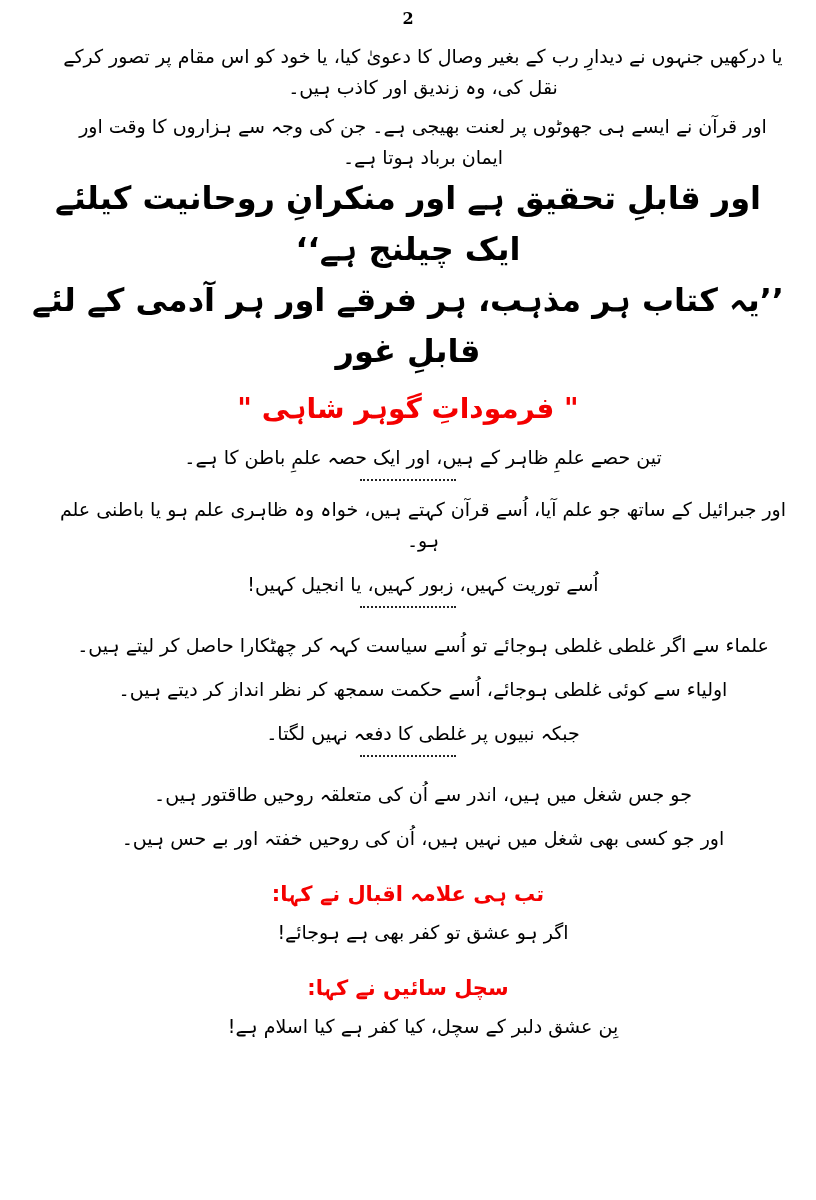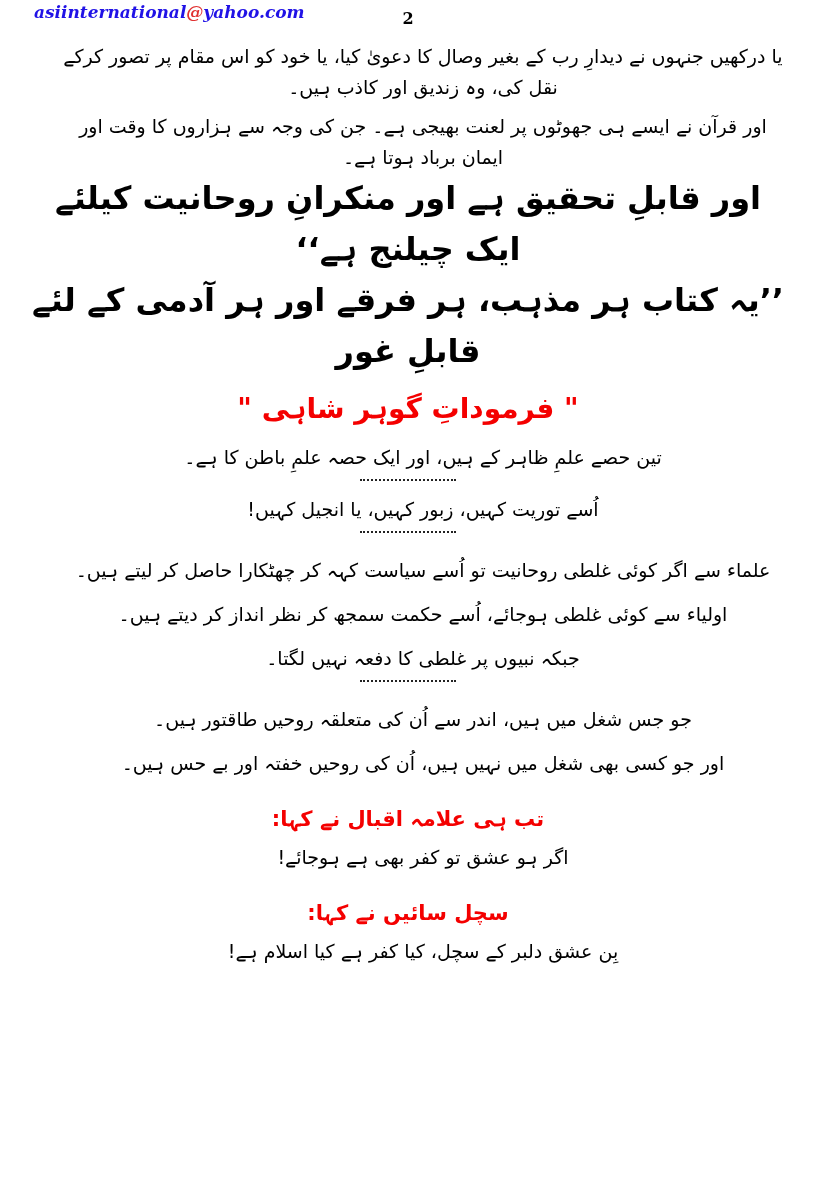--- a/index.html
+++ b/index.html
@@ -52,41 +52,41 @@
     width:96px;height:0;
     margin:6px auto 0;
     border-bottom:2px dotted #222;
   }
 </style>
 </head>
 <body>
 
 <div class="page">
 
-  <div class="header-email"><span>asiinternational</span><span class="at">@</span><span>yahoo.com</span></div>
 
   <div class="page-number">2</div>
 
   <div class="content">
 
     <div class="u mt-md">یا درکھیں جنہوں نے دیدارِ رب کے بغیر وصال کا دعویٰ کیا، یا خود کو اس مقام پر تصور کرکے نقل کی، وہ زندیق اور کاذب ہیں۔</div>
     <div class="u mt-sm">اور قرآن نے ایسے ہی جھوٹوں پر لعنت بھیجی ہے۔ جن کی وجہ سے ہزاروں کا وقت اور ایمان برباد ہوتا ہے۔</div>
 
     <div class="quote-heading">اور قابلِ تحقیق ہے اور منکرانِ روحانیت کیلئے ایک چیلنج ہے‘‘</div>
     <div class="quote-heading">’’یہ کتاب ہر مذہب، ہر فرقے اور ہر آدمی کے لئے قابلِ غور</div>
 
     <div class="red-title">" فرموداتِ گوہر شاہی "</div>
 
     <div class="u mt-md">تین حصے علمِ ظاہر کے ہیں، اور ایک حصہ علمِ باطن کا ہے۔</div>
     <div class="sep"></div>
 
+    <div class="u mt-md">اور جبرائیل کے ساتھ جو علم آیا، اُسے قرآن کہتے ہیں، خواہ وہ ظاہری علم ہو یا باطنی علم ہو۔</div>
     <div class="u mt-md">اُسے توریت کہیں، زبور کہیں، یا انجیل کہیں!</div>
     <div class="sep"></div>
 
-    <div class="u mt-lg">علماء سے اگر کوئی غلطی روحانیت تو اُسے سیاست کہہ کر چھٹکارا حاصل کر لیتے ہیں۔</div>
+    <div class="u mt-lg">علماء سے اگر غلطی غلطی ہوجائے تو اُسے سیاست کہہ کر چھٹکارا حاصل کر لیتے ہیں۔</div>
     <div class="u mt-md">اولیاء سے کوئی غلطی ہوجائے، اُسے حکمت سمجھ کر نظر انداز کر دیتے ہیں۔</div>
     <div class="u mt-md">جبکہ نبیوں پر غلطی کا دفعہ نہیں لگتا۔</div>
     <div class="sep"></div>
 
     <div class="u mt-lg">جو جس شغل میں ہیں، اندر سے اُن کی متعلقہ روحیں طاقتور ہیں۔</div>
     <div class="u mt-md">اور جو کسی بھی شغل میں نہیں ہیں، اُن کی روحیں خفتہ اور بے حس ہیں۔</div>
 
     <div class="red-sub mt-md">تب ہی علامہ اقبال نے کہا:</div>
     <div class="u mt-sm">اگر ہو عشق تو کفر بھی ہے ہوجائے!</div>
 

